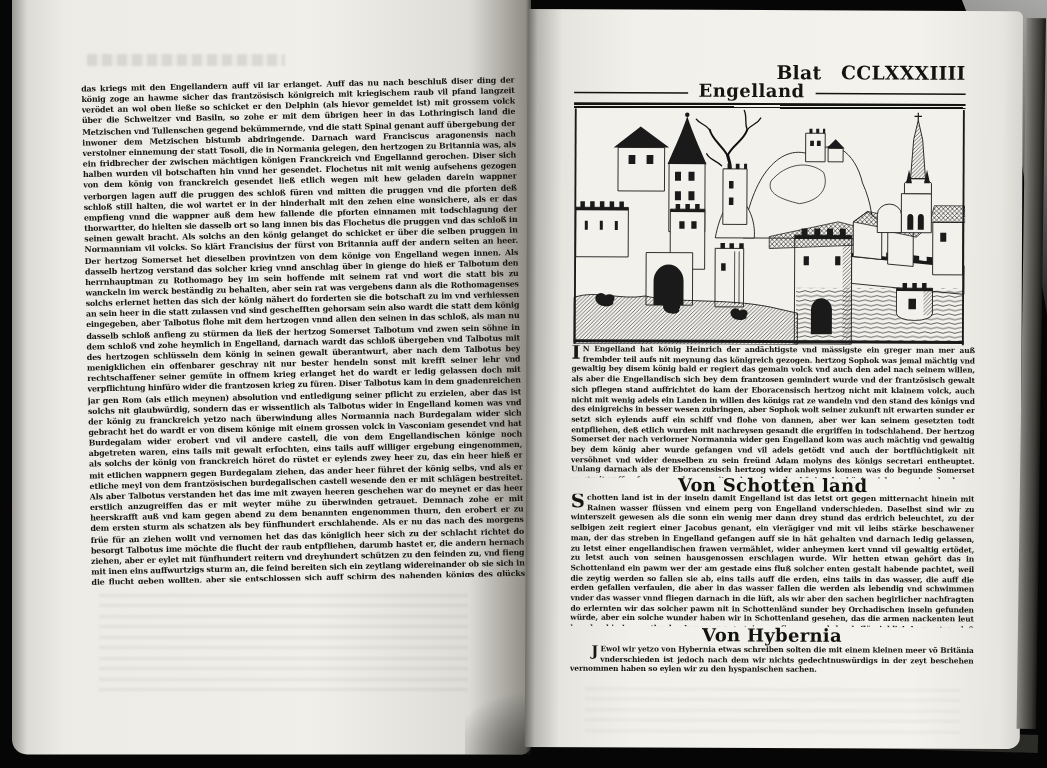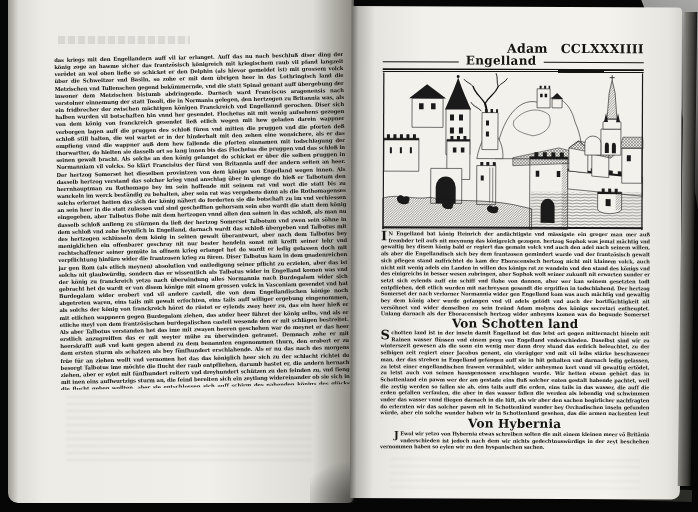--- a/index.html
+++ b/index.html
@@ -119,21 +119,21 @@
 <div class="page-left">
   <div class="lp-ghost-heading"></div>
   <div class="lp-text">das kriegs mit den Engellandern auff vil iar erlanget. Auff das nu nach beschluß diser ding der könig zoge an hawme sicher das frantzösisch königreich mit kriegischem raub vil pfand langzeit verödet an wol oben ließe so schicket er den Delphin (als hievor gemeldet ist) mit grossem volck über die Schweitzer vnd Basiln, so zohe er mit dem übrigen heer in das Lothringisch land die Metzischen vnd Tullenschen gegend bekümmernde, vnd die statt Spinal genant auff übergebung der inwoner dem Metzischen bistumb abdringende. Darnach ward Franciscus aragonensis nach verstolner einnemung der statt Tosoli, die in Normania gelegen, den hertzogen zu Britannia was, als ein fridbrecher der zwischen mächtigen königen Franckreich vnd Engellannd gerochen. Diser sich halben wurden vil botschaften hin vnnd her gesendet. Flochetus nit mit wenig aufsehens gezogen von dem könig von franckreich gesendet ließ etlich wegen mit hew geladen darein wappner verborgen lagen auff die pruggen des schloß füren vnd mitten die pruggen vnd die pforten deß schloß still halten, die wol wartet er in der hinderhalt mit den zehen eine wonsichere, als er das empfieng vnnd die wappner auß dem hew fallende die pforten einnamen mit todschlagung der thorwartter, do hielten sie dasselb ort so lang innen bis das Flochetus die pruggen vnd das schloß in seinen gewalt bracht. Als solchs an den könig gelanget do schicket er über die selben pruggen in Normanniam vil volcks. So klärt Francisius der fürst von Britannia auff der andern seiten an heer. Der hertzog Somerset het dieselben provintzen von dem könige von Engelland wegen innen. Als dasselb hertzog verstand das solcher krieg vnnd anschlag über in gienge do hieß er Talbotum den herrnhauptman zu Rothomago bey im sein hoffende mit seinem rat vnd wort die statt bis zu wanckeln im werck beständig zu behalten, aber sein rat was vergebens dann als die Rothomagenses solchs erlernet hetten das sich der könig nähert do forderten sie die botschaft zu im vnd verhiessen an sein heer in die statt zulassen vnd sind geschefften gehorsam sein also wardt die statt dem könig eingegeben, aber Talbotus flohe mit dem hertzogen vnnd allen den seinen in das schloß, als man nu dasselb schloß anfieng zu stürmen da ließ der hertzog Somerset Talbotum vnd zwen sein söhne in dem schloß vnd zohe heymlich in Engelland, darnach wardt das schloß übergeben vnd Talbotus mit des hertzogen schlüsseln dem könig in seinen gewalt überantwurt, aber nach dem Talbotus bey menigklichen ein offenbarer geschray nit nur bester hendeln sonst mit krefft seiner lehr vnd rechtschaffener seiner gemüte in offnem krieg erlanget het do wardt er ledig gelassen doch mit verpflichtung hinfüro wider die frantzosen krieg zu füren. Diser Talbotus kam in dem gnadenreichen jar gen Rom (als etlich meynen) absolution vnd entledigung seiner pflicht zu erzielen, aber das ist solchs nit glaubwürdig, sondern das er wissentlich als Talbotus wider in Engelland komen was vnd der könig zu franckreich yetzo nach überwindung alles Normannia nach Burdegalam wider sich gebracht het do wardt er von disem könige mit einem grossen volck in Vasconiam gesendet vnd hat Burdegalam wider erobert vnd vil andere castell, die von dem Engellandischen könige noch abgetreten waren, eins tails mit gewalt erfochten, eins tails auff williger ergebung eingenommen, als solchs der könig von franckreich höret do rüstet er eylends zwey heer zu, das ein heer hieß er mit etlichen wappnern gegen Burdegalam ziehen, das ander heer führet der könig selbs, vnd als er etliche meyl von dem frantzösischen burdegalischen castell wesende den er mit schlägen bestreitet. Als aber Talbotus verstanden het das ime mit zwayen heeren geschehen war do meynet er das heer erstlich anzugreiffen das er mit weyter mühe zu überwinden getrauet. Demnach zohe er mit heerskrafft auß vnd kam gegen abend zu dem benannten engenommen thurn, den erobert er zu dem ersten sturm als schatzen als bey fünfhundert erschlahende. Als er nu das nach des morgens früe für an ziehen wollt vnd vernomen het das das königlich heer sich zu der schlacht richtet do besorgt Talbotus ime möchte die flucht der raub entpfliehen, darumb hastet er, die andern hernach ziehen, aber er eylet mit fünfhundert reitern vnd dreyhundert schützen zu den feinden zu, vnd fieng mit inen eins auffwurtzigs sturm an, die feind bereiten sich ein zeytlang widereinander ob sie sich in die flucht geben wollten, aber sie entschlossen sich auff schirm des nahenden königs des glücks streitende erwartten, sie hetten bey vier tausend schützen die sie an dem ort dahin Talbotus kamen solt entgegen stellten mit vil anderen kriegszeug hin vnd her streitende, damit sie den feind verfolgen möchten, als nun die Engelländer vermeinende den schloßgezeug in der wagenburg der frantzosen grimmig anzulauffen, do wurden die bächsen angezündet also das in dem ersten anlauff schier dreyhundert erschlagen, darunter etliche ritter von dem geschoß vergangen, vnd als aber Talbotus des berichtet ward do vermanet er seinen sun beiseit im wesende abzutreten vnd sich auff besser zeit zu enthalten, aber der sun sprach das ime auß dem streyt nit zufliehen wer dann der vater fliehen wöllt, do sprach der vater: lieber sun von meiner manigfaltigen hochberühmtheit vnd ehren wegen mag ich an eim nit sterben noch on schand fliehen, aber doch als ein ansser ritterlicher völlig machet weder die flucht erlöst noch der todt verderbt, aber der sun wolt vom vater nit fliehen, darumb wardt er mit ime erschlagen.</div>
   <div class="lp-bleed"></div>
   <div class="lp-gutter-shade"></div>
 </div>
 
 <div class="page-right">
 
   <div class="folio">
-    <span>Adam</span>
+    <span>Blat</span>
     <span>CCLXXXIIII</span>
   </div>
 
   <div class="caption-row">
     <span class="caption-rule l"></span>
     <span class="caption-word">Engelland</span>
     <span class="caption-rule r"></span>
   </div>
   <div class="double-rule"></div>
 

